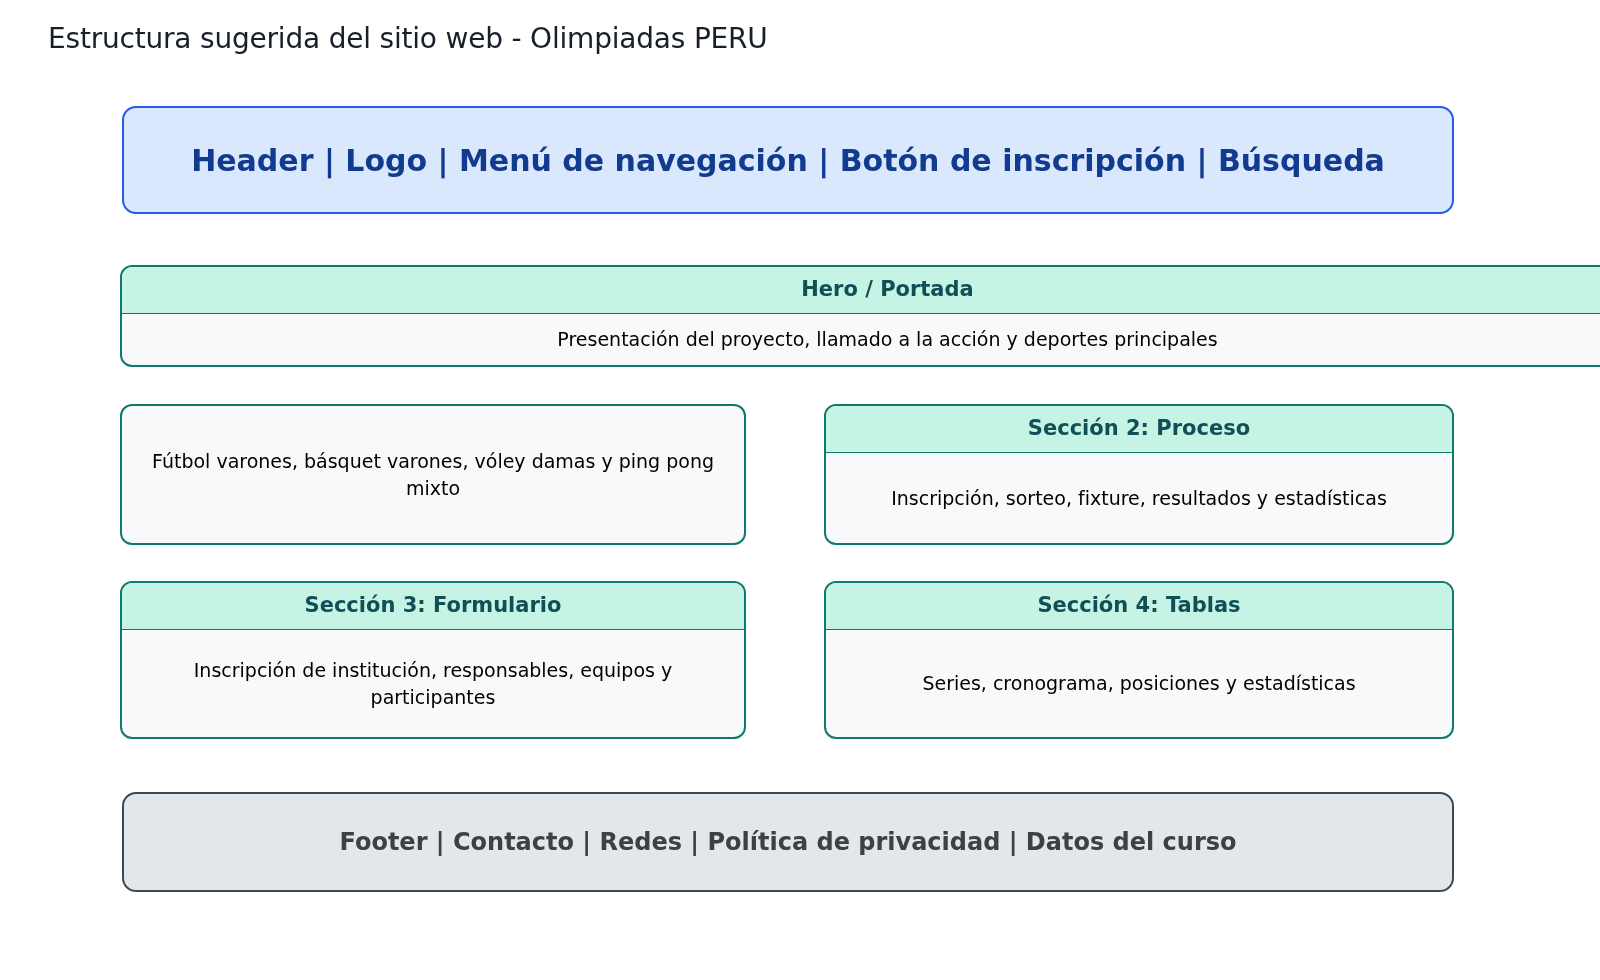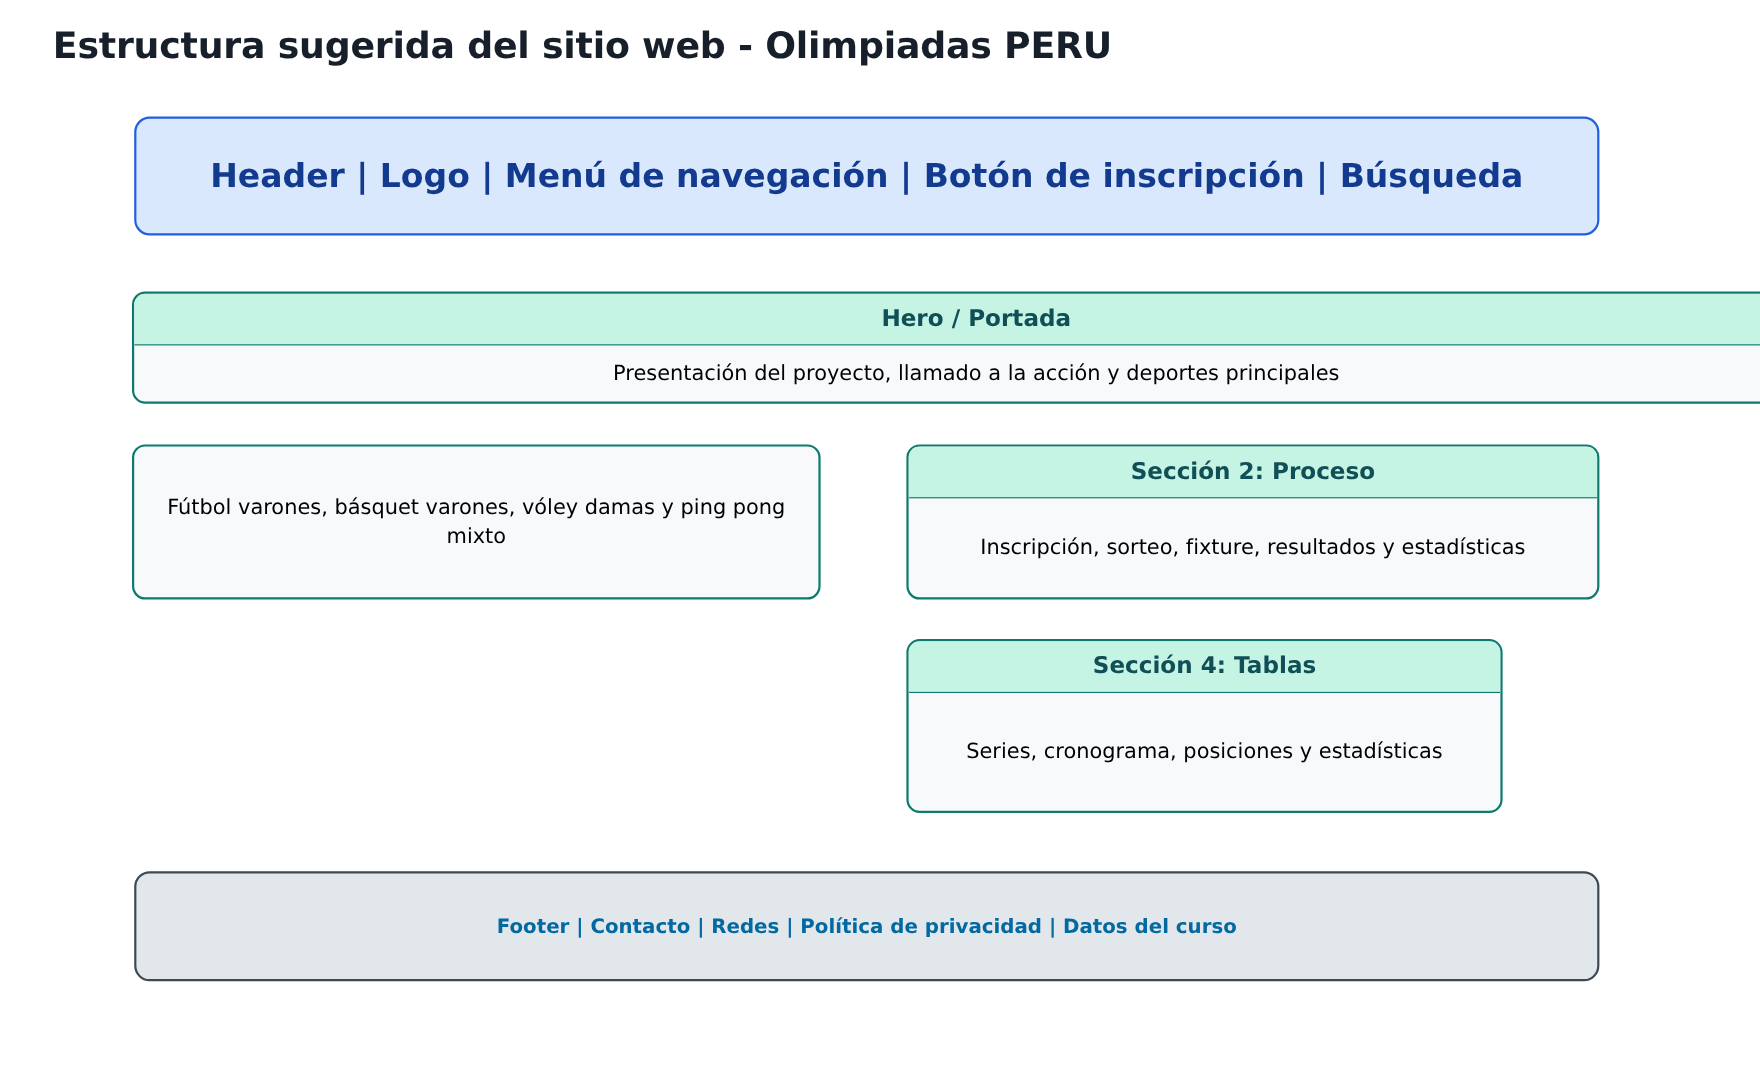--- a/index.html
+++ b/index.html
@@ -19,22 +19,22 @@
     position: relative;
     width: 1600px;
     height: 980px;
     box-sizing: border-box;
   }
 
   .title {
     position: absolute;
     left: 48px;
     top: 22px;
-    font-size: 33px;
-    font-weight: bold;
+    font-size: 28px;
+    font-weight: normal;
     color: #17202a;
     letter-spacing: -0.2px;
     white-space: nowrap;
   }
 
   
   .block {
     position: absolute;
     box-sizing: border-box;
     border-radius: 12px;
@@ -72,22 +72,22 @@
     top: 792px;
     width: 1332px;
     height: 100px;
     background: #e2e7ec;
     border: 2px solid #3d4a55;
     border-radius: 14px;
   }
   .footer-block .bar {
     width: 100%;
     height: 100%;
-    font-size: 18px;
-    color: #0369a1;
+    font-size: 24px;
+    color: #404040;
   }
 
   
   .card {
     background: #f7f9fb;
     border: 2px solid #0c7a6d;
     border-radius: 12px;
     display: flex;
     flex-direction: column;
   }
@@ -117,21 +117,21 @@
   .hero-block {
     left: 120px;
     top: 265px;
     width: 1535px;
     height: 102px;
   }
 
   .sec1-block { left: 120px;  top: 404px; width: 626px;  height: 141px; }
   .sec2-block { left: 824px;  top: 404px; width: 630px;  height: 141px; }
   .sec3-block { left: 120px;  top: 581px; width: 626px;  height: 158px; }
-  .sec4-block { left: 824px;  top: 581px; width: 542px;  height: 158px; }
+  .sec4-block { left: 824px;  top: 581px; width: 630px;  height: 158px; }
 </style>
 </head>
 <body>
 
 <div class="page">
 
   <div class="title">Estructura sugerida del sitio web - Olimpiadas PERU</div>
 
   <div class="block header-block">
     <div class="bar">Header | Logo | Menú de navegación | Botón de inscripción | Búsqueda</div>
@@ -144,20 +144,24 @@
 
   <div class="block card sec1-block">
     <div class="card-body">Fútbol varones, básquet varones, vóley damas y ping pong mixto</div>
   </div>
 
   <div class="block card sec2-block">
     <div class="card-title">Sección 2: Proceso</div>
     <div class="card-body">Inscripción, sorteo, fixture, resultados y estadísticas</div>
   </div>
 
+  <div class="block card sec3-block">
+    <div class="card-title">Sección 3: Formulario</div>
+    <div class="card-body">Inscripción de institución, responsables, equipos y participantes</div>
+  </div>
 
   <div class="block card sec4-block">
     <div class="card-title">Sección 4: Tablas</div>
     <div class="card-body">Series, cronograma, posiciones y estadísticas</div>
   </div>
 
   <div class="block footer-block">
     <div class="bar">Footer | Contacto | Redes | Política de privacidad | Datos del curso</div>
   </div>
 

